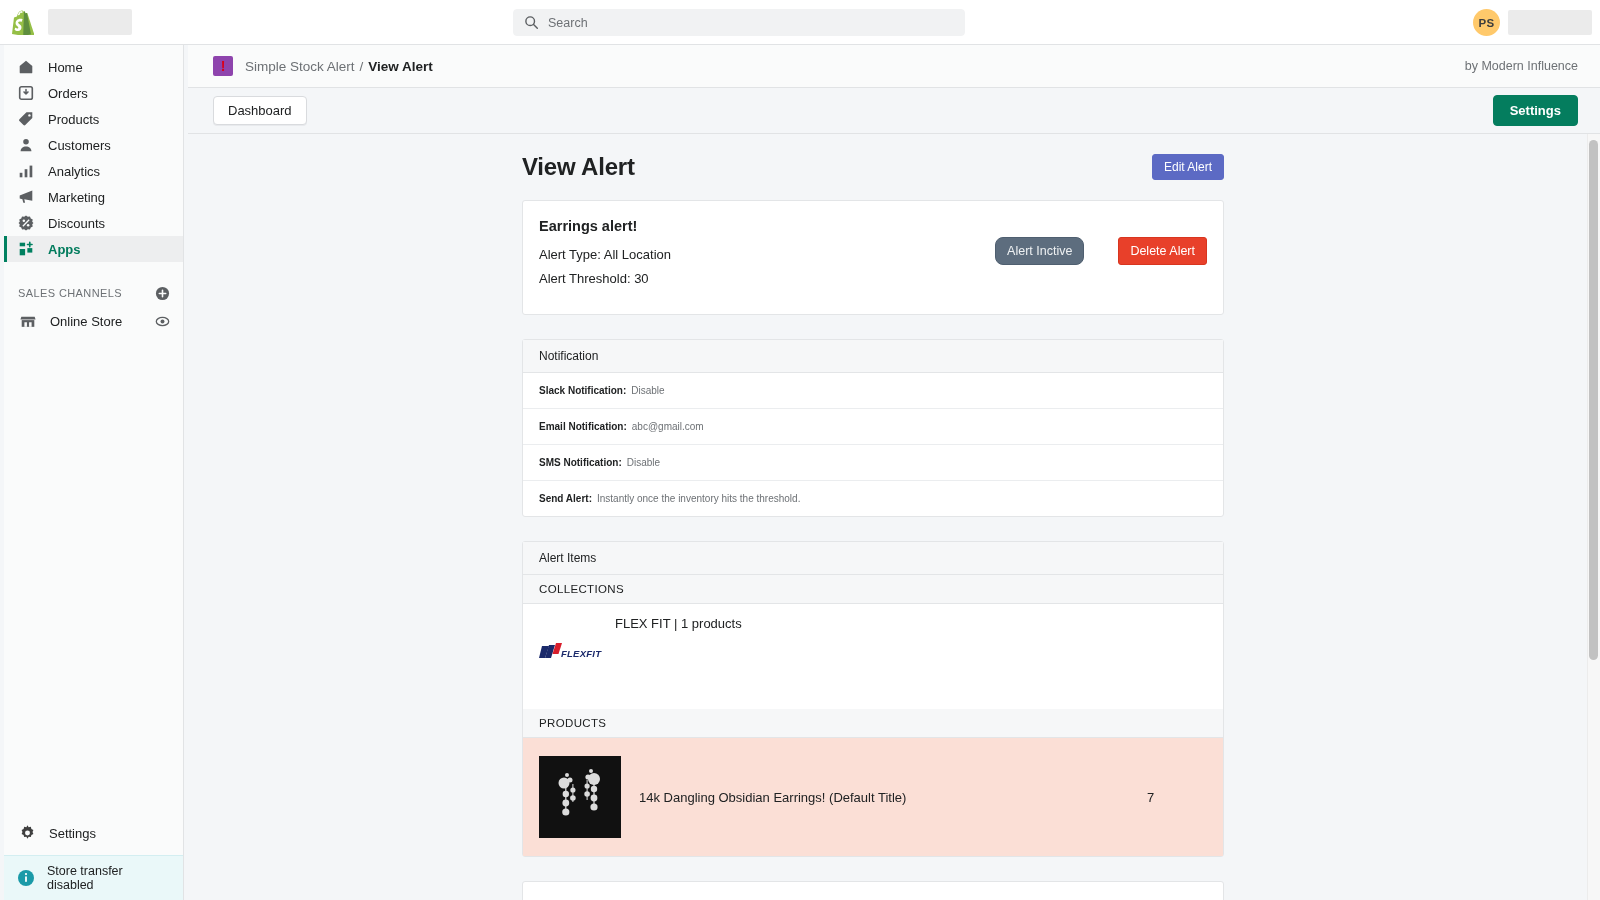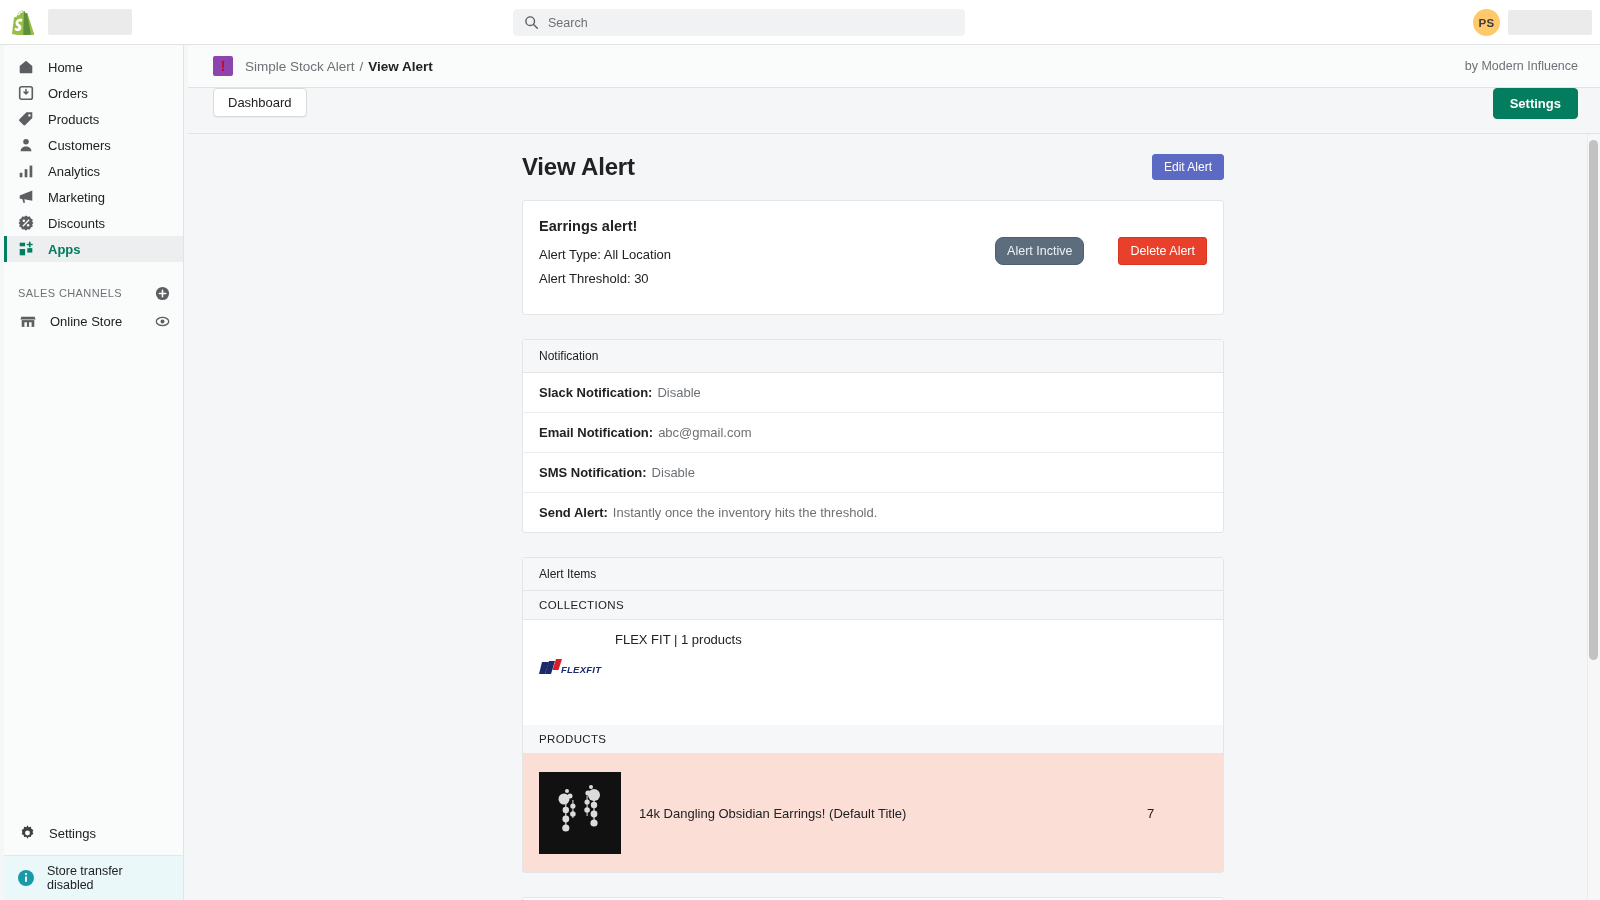--- a/index.html
+++ b/index.html
@@ -111,21 +111,21 @@
   }
   .app-icon span { color: #d9001b; font-size: 14px; font-weight: 700; line-height: 1; }
   .crumb-app { font-size: 13.5px; color: #6d7175; }
   .crumb-sep { font-size: 13.5px; color: #6d7175; margin: 0 5px; }
   .crumb-cur { font-size: 13.5px; color: #202223; font-weight: 600; }
   .appbar .spacer { flex: 1; }
   .vendor { font-size: 12.5px; color: #6d7175; }
 
   .subbar {
     height: 46px; background: #f4f6f8; border-bottom: 1px solid #e1e3e5;
-    display: flex; align-items: flex-start; padding: 0 22px 0 25px;
+    display: flex; align-items: center; padding: 0 22px 0 25px;
   }
   .btn-dashboard {
     background: #ffffff; border: 1px solid #d9dbde; border-radius: 4px;
     padding: 6px 14px; font-size: 13px; color: #202223; cursor: pointer;
     box-shadow: 0 1px 0 rgba(22,29,37,.05);
   }
   .subbar .spacer { flex: 1; }
   .btn-settings {
     background: #047d5e; border: 1px solid #047d5e; border-radius: 4px;
     padding: 7px 16px; font-size: 13px; color: #ffffff; font-weight: 600;
@@ -177,21 +177,21 @@
     background: #f6f7f8; border-bottom: 1px solid #e3e5e7;
     padding: 9px 16px; font-size: 12px; color: #202223;
   }
   .sub-head {
     background: #f6f7f8; border-bottom: 1px solid #e3e5e7;
     padding: 8px 16px; font-size: 11.5px; color: #202223;
     letter-spacing: .35px; font-weight: 500;
   }
   .kv-row {
     padding: 12px 16px; border-bottom: 1px solid #ebedef;
-    font-size: 13px; color: #6d7175;
+    font-size: 10px; color: #6d7175;
   }
   .kv-row:last-child { border-bottom: none; }
   .kv-row b { color: #202223; font-weight: 600; margin-right: 5px; }
 
   
   .coll-row { padding: 12px 16px 14px 16px; position: relative; height: 105px; }
   .coll-title { font-size: 13px; color: #202223; margin-left: 76px; margin-bottom: 9px; }
   .flexfit-logo { width: 66px; height: 24px; }
 
   

